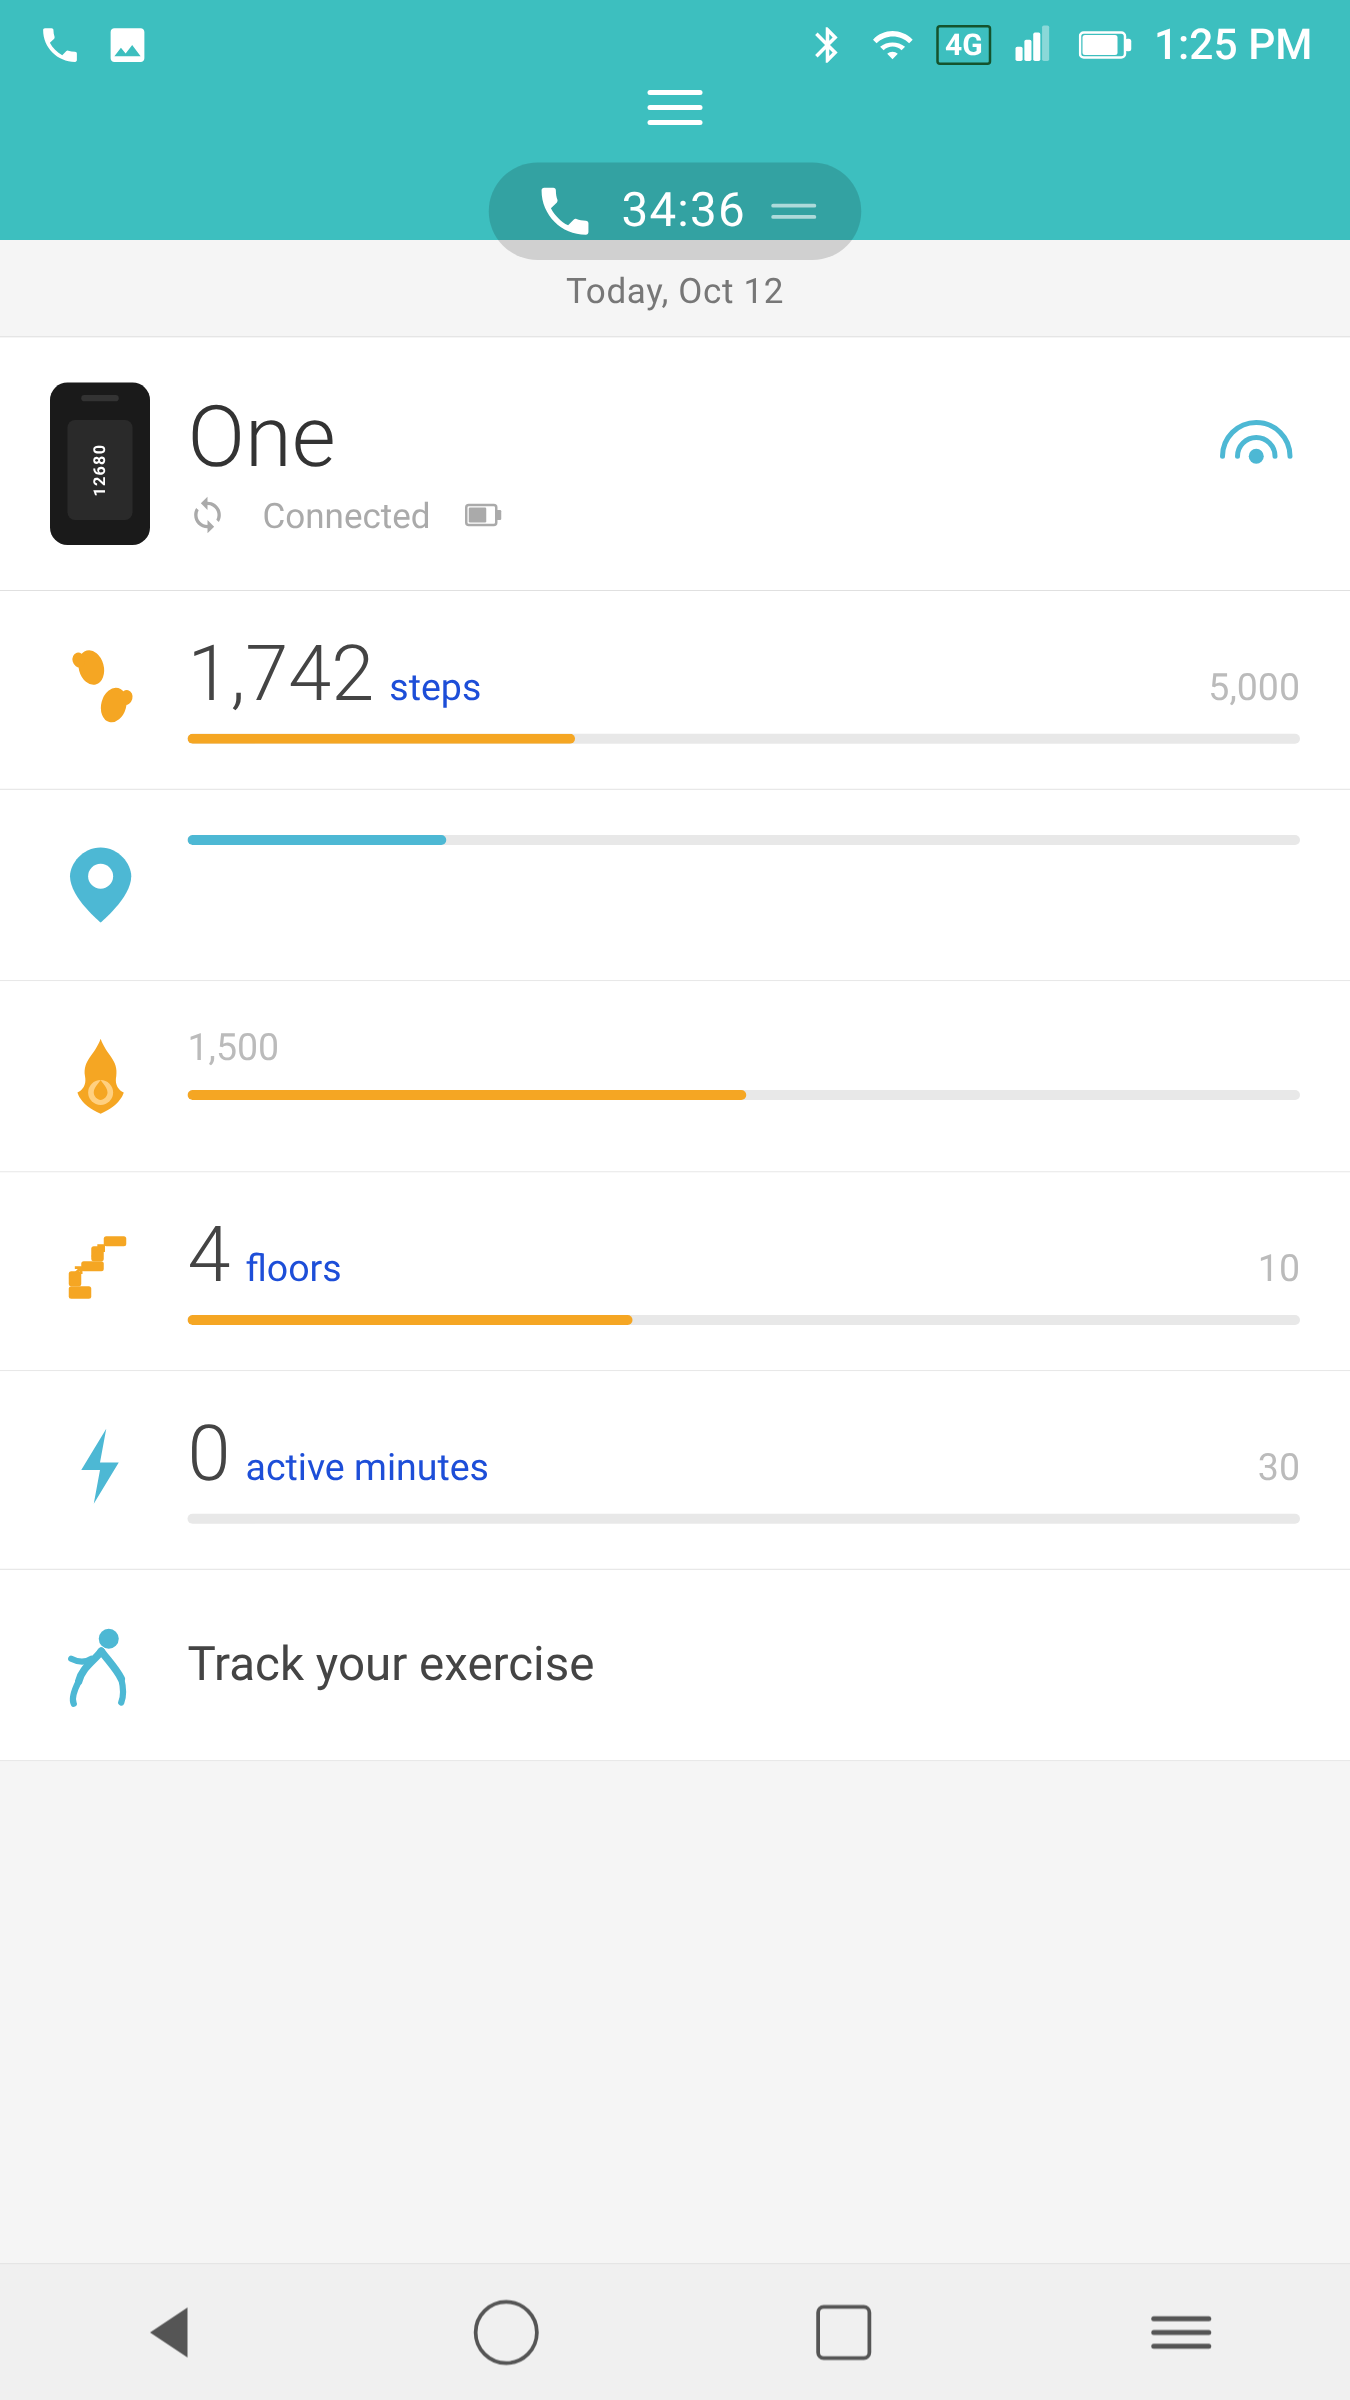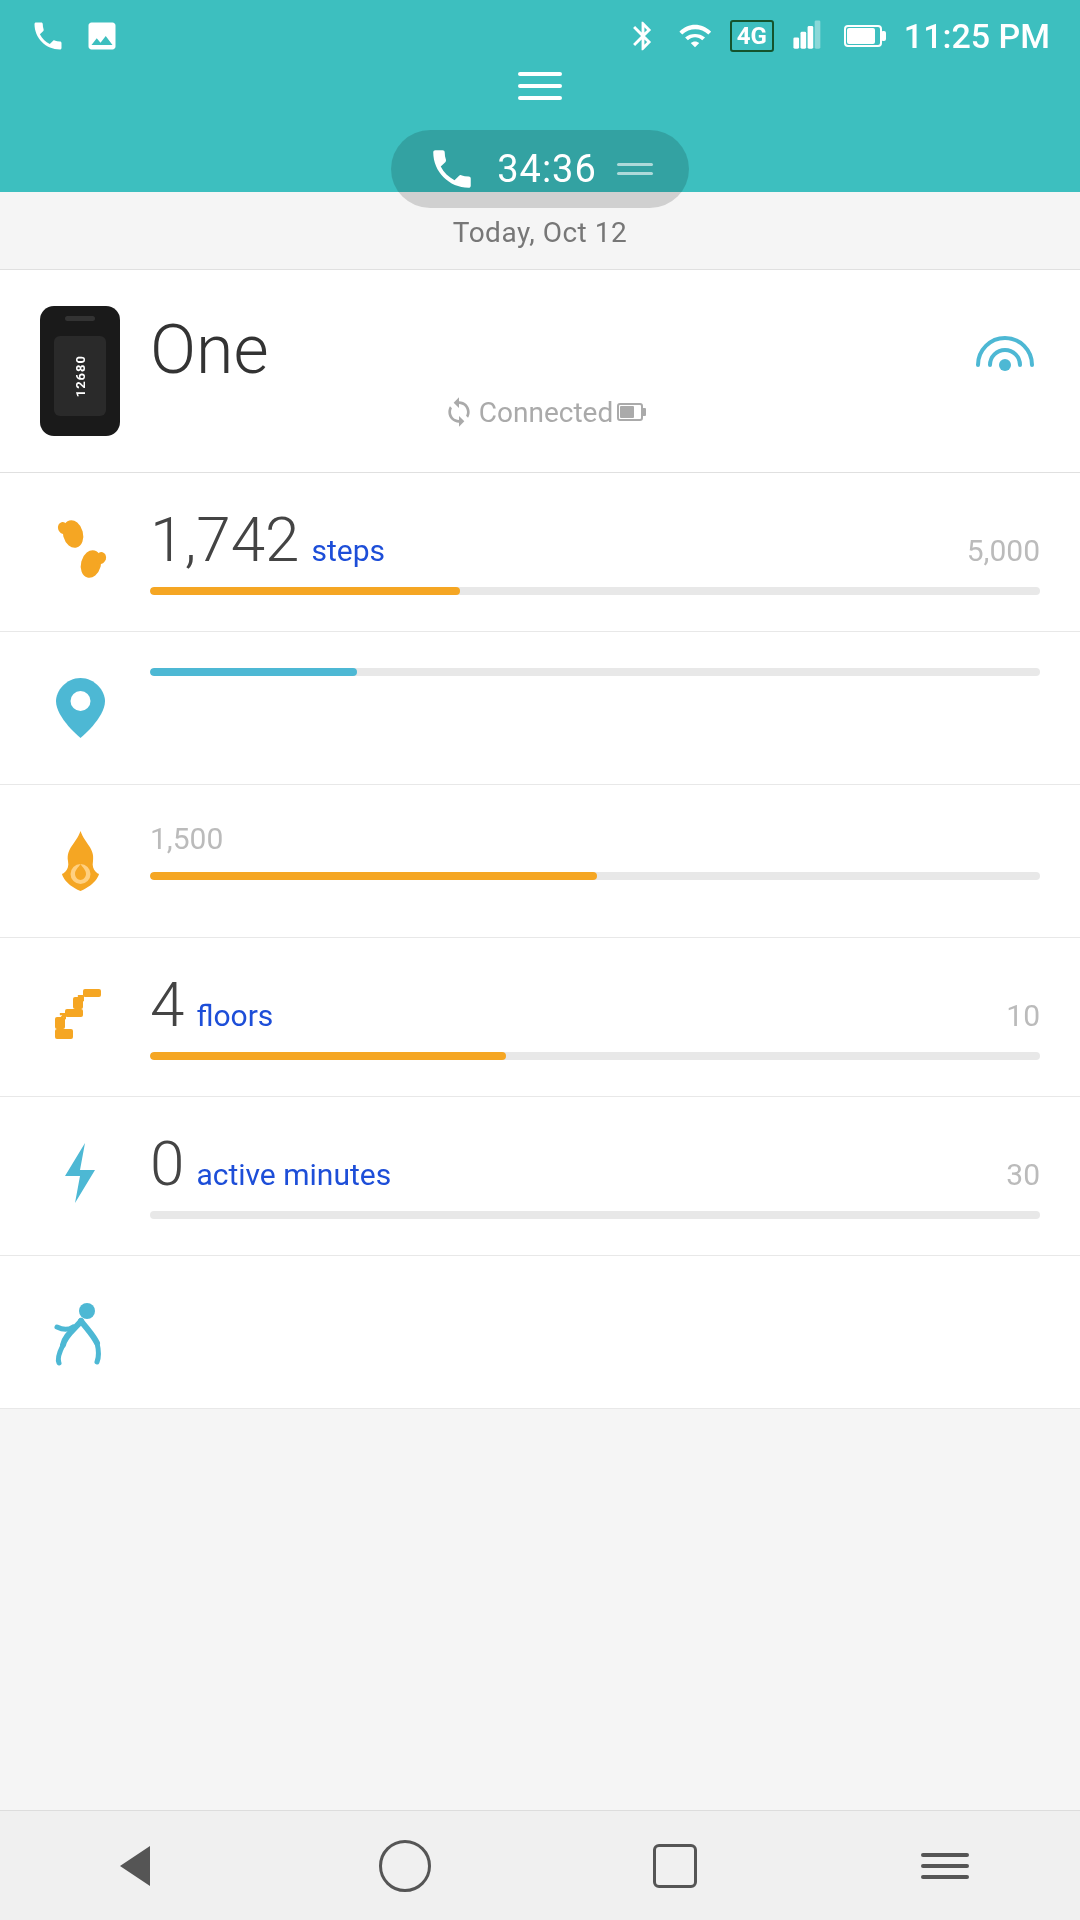--- a/index.html
+++ b/index.html
@@ -183,23 +183,22 @@
     .device-name {
       font-size: 68px;
       color: #333;
       font-weight: 300;
       line-height: 1.1;
     }
 
     .device-status {
       display: flex;
       align-items: center;
-      gap: 4px;
+      gap: 28px;
       margin-top: 8px;
-      justify-content: center;
     }
 
     .connected-text {
       color: #aaa;
       font-size: 28px;
     }
 
     .signal-icon {
       margin-left: auto;
       color: #4db8d4;
@@ -386,21 +385,21 @@
       <rect x="11" y="5" width="4" height="16" rx="1"></rect>
       <rect x="16" y="1" width="4" height="20" rx="1" opacity="0.4"></rect>
     </svg>
 
     <svg width="44" height="28" viewBox="0 0 44 28" fill="white">
       <rect x="1" y="4" width="36" height="20" rx="3" stroke="white" stroke-width="2" fill="none"></rect>
       <rect x="3" y="6" width="28" height="16" rx="2" fill="white"></rect>
       <rect x="37" y="9" width="5" height="10" rx="2" fill="white"></rect>
     </svg>
 
-    <span class="status-time">11:25 PM</span>
+    <span class="status-time">1:25 PM</span>
   </div>
 </div>
 
 <div class="toolbar">
   <div class="hamburger-icon">
     <span></span>
     <span></span>
     <span></span>
   </div>
   <div class="call-pill">
@@ -560,20 +559,21 @@
       <svg width="70" height="70" viewBox="0 0 70 70">
 
         <circle cx="42" cy="14" r="8" fill="#4db8d4"></circle>
         <path d="M36 24 C30 32 20 38 18 48" stroke="#4db8d4" stroke-width="6" fill="none" stroke-linecap="round"></path>
         <path d="M36 24 C42 32 48 38 52 46" stroke="#4db8d4" stroke-width="6" fill="none" stroke-linecap="round"></path>
         <path d="M18 48 C14 56 12 62 14 66" stroke="#4db8d4" stroke-width="5" fill="none" stroke-linecap="round"></path>
         <path d="M52 46 C54 54 54 60 52 65" stroke="#4db8d4" stroke-width="5" fill="none" stroke-linecap="round"></path>
         <path d="M28 30 C22 34 16 32 12 30" stroke="#4db8d4" stroke-width="5" fill="none" stroke-linecap="round"></path>
       </svg>
     </div>
+    <span class="track-text">Track your exercise</span>
   </div>
 
 </div>
 
 <div class="bottom-nav">
   <div class="nav-btn">
     <svg width="50" height="50" viewBox="0 0 50 50">
       <polygon points="40,5 10,25 40,45" fill="#555"></polygon>
     </svg>
   </div>

